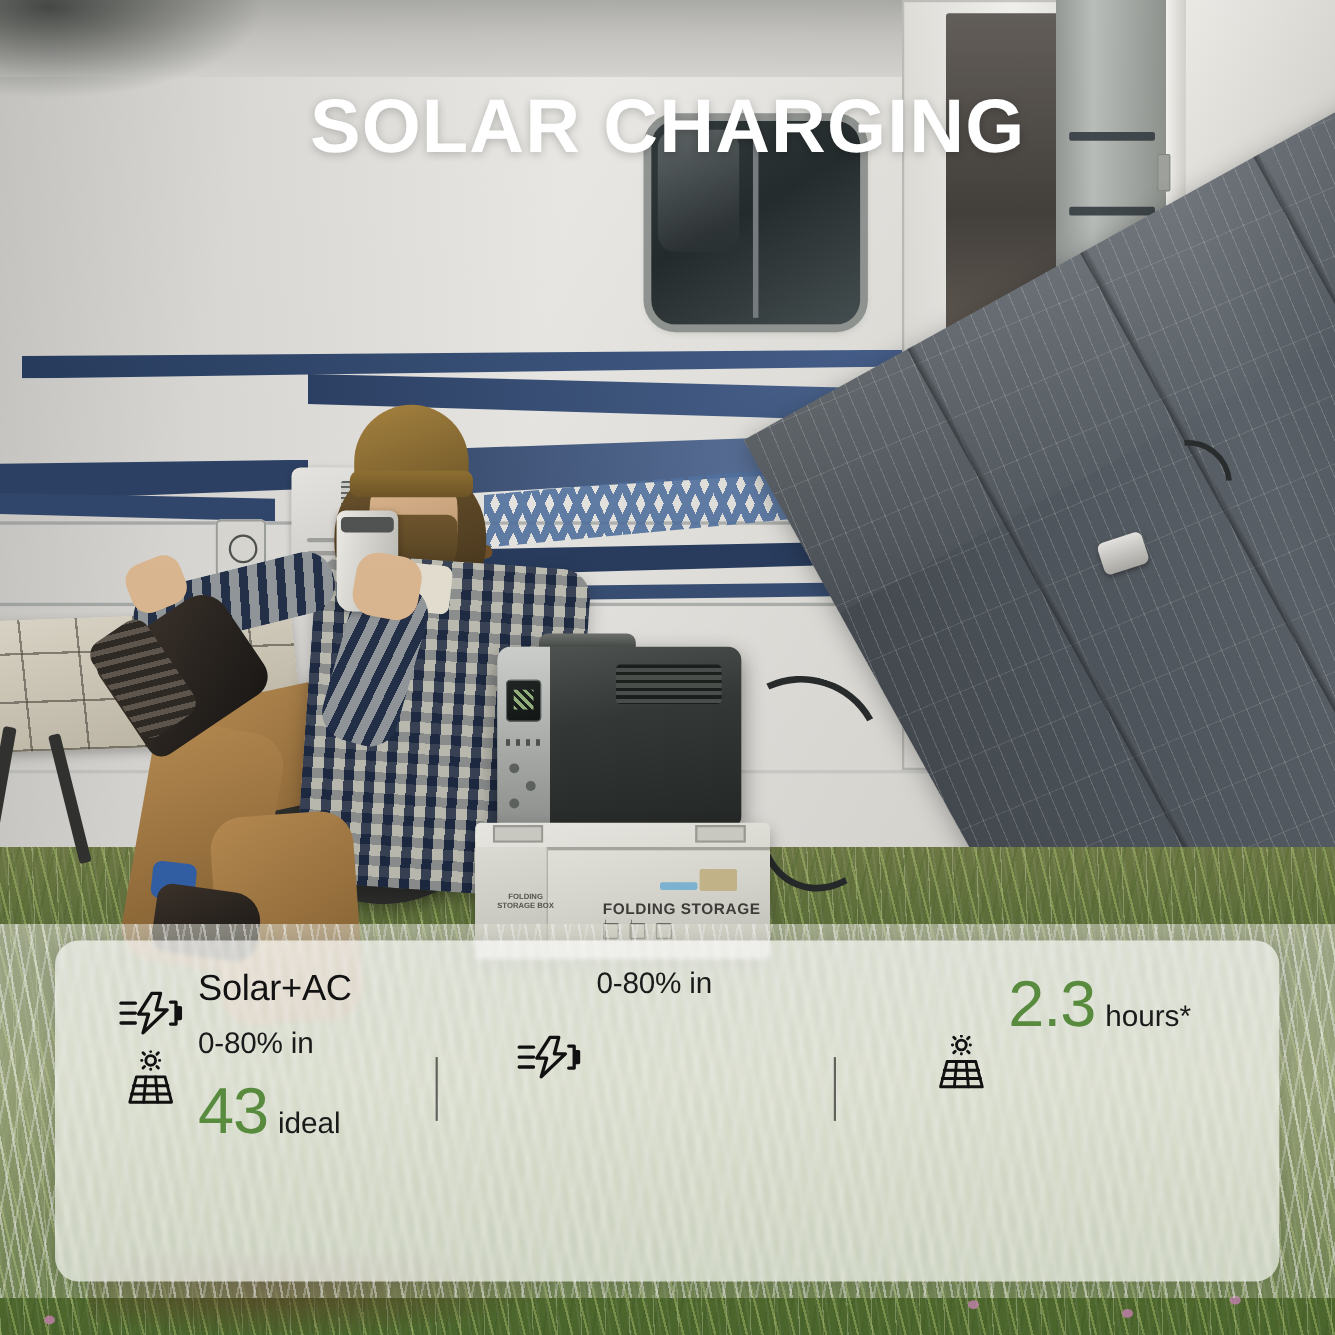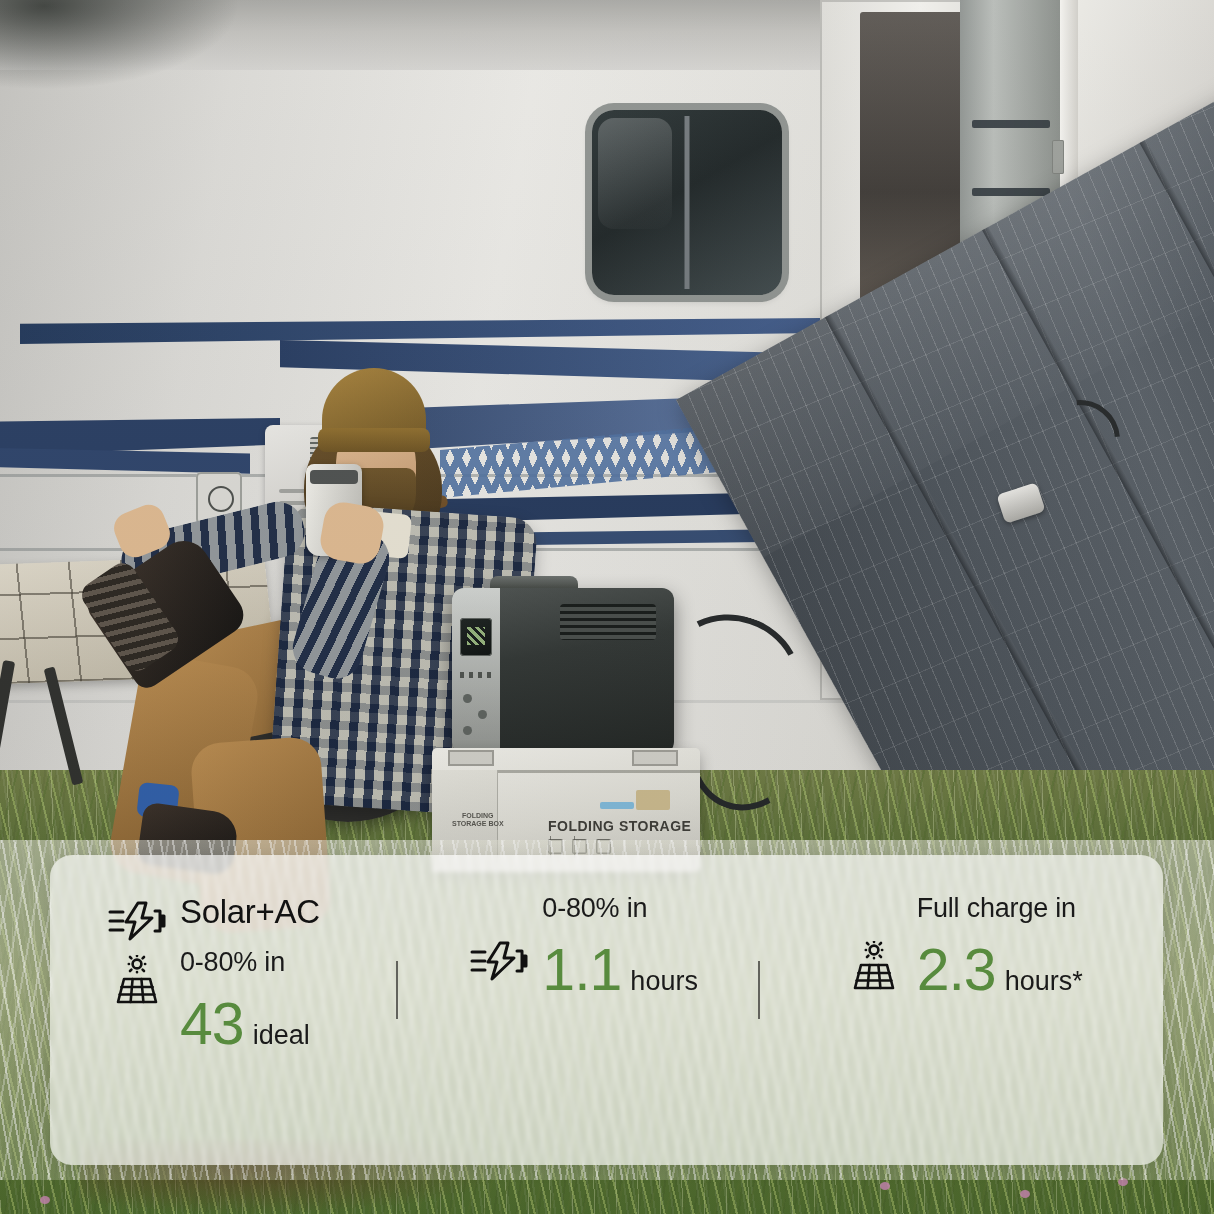--- a/index.html
+++ b/index.html
@@ -505,21 +505,21 @@
   .col.c3{padding-left:42px;}
   .icons{
     display:flex; flex-direction:column; justify-content:center;
     align-items:center; gap:14px; width:86px;
     flex:none;
   }
   .col.c1 .icons{padding-top:46px;}
   .col.c2 .icons{padding-top:86px;}
   .col.c3 .icons{padding-top:86px;}
 
-  .txt{padding-top:38px;}
+  .txt{padding-top:24px;}
   .t-title{
     font-size:33px; font-weight:400; color:#121212; letter-spacing:-.3px;
     margin-bottom:16px; white-space:nowrap;
   }
   .t-sub{
     font-size:27px; font-weight:400; color:#1a1a1a; letter-spacing:-.2px;
     margin-bottom:12px; white-space:nowrap;
   }
   .t-val{white-space:nowrap; display:flex; align-items:baseline; gap:9px;}
   .t-num{
@@ -681,20 +681,21 @@
       <div class="ic" style="left:0"></div>
       <div class="ic" style="left:24px"></div>
       <div class="ic" style="left:48px"></div>
     </div>
 
     <div class="pale-grass"></div>
     <div class="grade"></div>
   </div>
 
   <div class="headline">
+    <div>SOLAR CHARGING</div>
   </div>
 
   <div class="card">
 
     <div class="cols">
 
       <div class="col c1">
         <div class="icons">
           <span>
             <svg width="58" height="40" viewBox="0 0 58 40">
@@ -741,44 +742,39 @@
                   <path d="M2 29 h13"></path>
                 <path d="M47 10 h5 v20 h-5"></path>
                 <path d="M30 2 L18 21 h9 L22 38 L44 17 h-10 L38 2 Z"></path>
                 <path d="M53 15 h3 v10 h-3 z" fill="#111"></path>
               </g>
             </svg>
           </span>
         </div>
         <div class="txt">
           <div class="t-sub">0-80% in</div>
-          <div class="t-val">
-            <span class="t-num">1.1</span>
-            <span class="t-unit">hours</span>
-          </div>
         </div>
       </div>
 
       <div class="col c3">
         <div class="icons">
           <span>
             <svg width="58" height="52" viewBox="0 0 58 52">
               <g fill="none" stroke="#111" stroke-width="2.6" stroke-linecap="round" stroke-linejoin="round">
                 <circle cx="29" cy="9" r="4.4"></circle>
                 <path d="M29 1 v-0.2 M29 17 v0.2 M21 9 h-0.2 M37 9 h0.2"></path>
                 <path d="M23.4 3.4 L22 2 M34.6 3.4 L36 2 M23.4 14.6 L22 16 M34.6 14.6 L36 16"></path>
                 <path d="M16 24 h26 l6 23 H10 Z"></path>
                 <path d="M13.4 32 h31.2 M11.6 39.5 h34.8"></path>
                 <path d="M24.6 24 L22.6 47 M33.4 24 L35.4 47"></path>
               </g>
             </svg>
           </span>
         </div>
         <div class="txt">
-          <div class="t-sub">Full charge in</div>
           <div class="t-val">
             <span class="t-num">2.3</span>
             <span class="t-unit">hours*</span>
           </div>
         </div>
       </div>
 
       <div class="divider dv1"></div>
       <div class="divider dv2"></div>
     </div>

